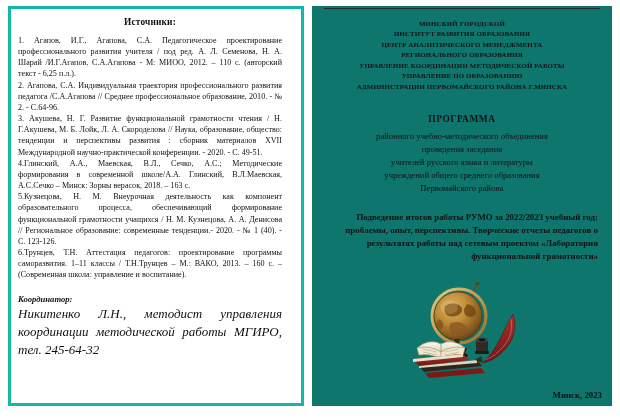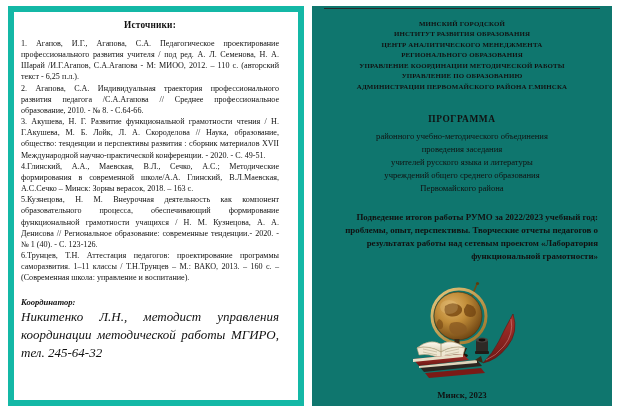--- a/index.html
+++ b/index.html
@@ -15,21 +15,21 @@
     width:620px;height:420px;
     display:flex;
     box-sizing:border-box;
   }
 
   
   .page-left{
     position:absolute;
     left:8px;top:6px;
     width:296px;height:400px;
-    border:6px solid #14b8a6;
+    border:3px solid #14b8a6;
     box-sizing:border-box;
     background:#fff;
     padding:6px 19px 4px 7px;
   }
   .sources-title{
     text-align:center;
     font-weight:bold;
     font-size:9.3px;
     margin:2px 0 8px 0;
     letter-spacing:.2px;
@@ -111,38 +111,38 @@
     margin-top:14px;
     display:flex;
     justify-content:center;
     align-items:flex-start;
   }
   .illo{
     width:122px;height:106px;
     display:block;
   }
   .city-year{
-    text-align:center;
+    text-align:right;
     font-weight:bold;
     font-size:8.8px;
     margin-top:8px;
   }
 </style>
 </head>
 <body>
 
 <div class="spread">
 
   <div class="page-left">
 
     <div class="sources-title">Источники:</div>
 
     <div class="ref-list">
       <p class="ref-item">1. Агапов, И.Г., Агапова, С.А. Педагогическое проектирование профессионального развития учителя / под ред. А. Л. Семенова, Н. А. Шарай /И.Г.Агапов, С.А.Агапова - М: МИОО, 2012. – 110 с. (авторский текст - 6,25 п.л.).</p>
-      <p class="ref-item">2. Агапова, С.А. Индивидуальная траектория профессионального развития педагога /С.А.Агапова // Среднее профессиональное образование, 2010. - № 8. - С.64-66.</p>
+      <p class="ref-item">2. Агапова, С.А. Индивидуальная траектория профессионального развития педагога /С.А.Агапова // Среднее профессиональное образование, 2010. - № 2. - С.64-96.</p>
       <p class="ref-item">3. Акушева, Н. Г. Развитие функциональной грамотности чтения / Н. Г.Акушева, М. Б. Лойк, Л. А. Скороделова // Наука, образование, общество: тенденции и перспективы развития : сборник материалов XVII Международной научно-практической конференции. - 2020. - С. 49-51.</p>
       <p class="ref-item gappy">4.Глинский, А.А., Маевская, В.Л., Сечко, А.С.; Методические формирования в современной школе/А.А. Глинский, В.Л.Маевская, А.С.Сечко – Минск: Зорны верасок, 2018. – 163 с.</p>
       <p class="ref-item">5.Кузнецова, Н. М. Внеурочная деятельность как компонент образовательного процесса, обеспечивающий формирование функциональной грамотности учащихся / Н. М. Кузнецова, А. А. Денисова // Региональное образование: современные тенденции.- 2020. - № 1 (40). - С. 123-126.</p>
       <p class="ref-item">6.Трунцев, Т.Н. Аттестация педагогов: проектирование программы саморазвития. 1–11 классы / Т.Н.Трунцев – М.: ВАКО, 2013. – 160 с. – (Современная школа: управление и воспитание).</p>
     </div>
 
     <div class="coord-block">
       <div class="coord-title">Координатор:</div>
       <div class="coord-text">Никитенко Л.Н., методист управления координации методической работы МГИРО, тел. 245-64-32</div>
     </div>

